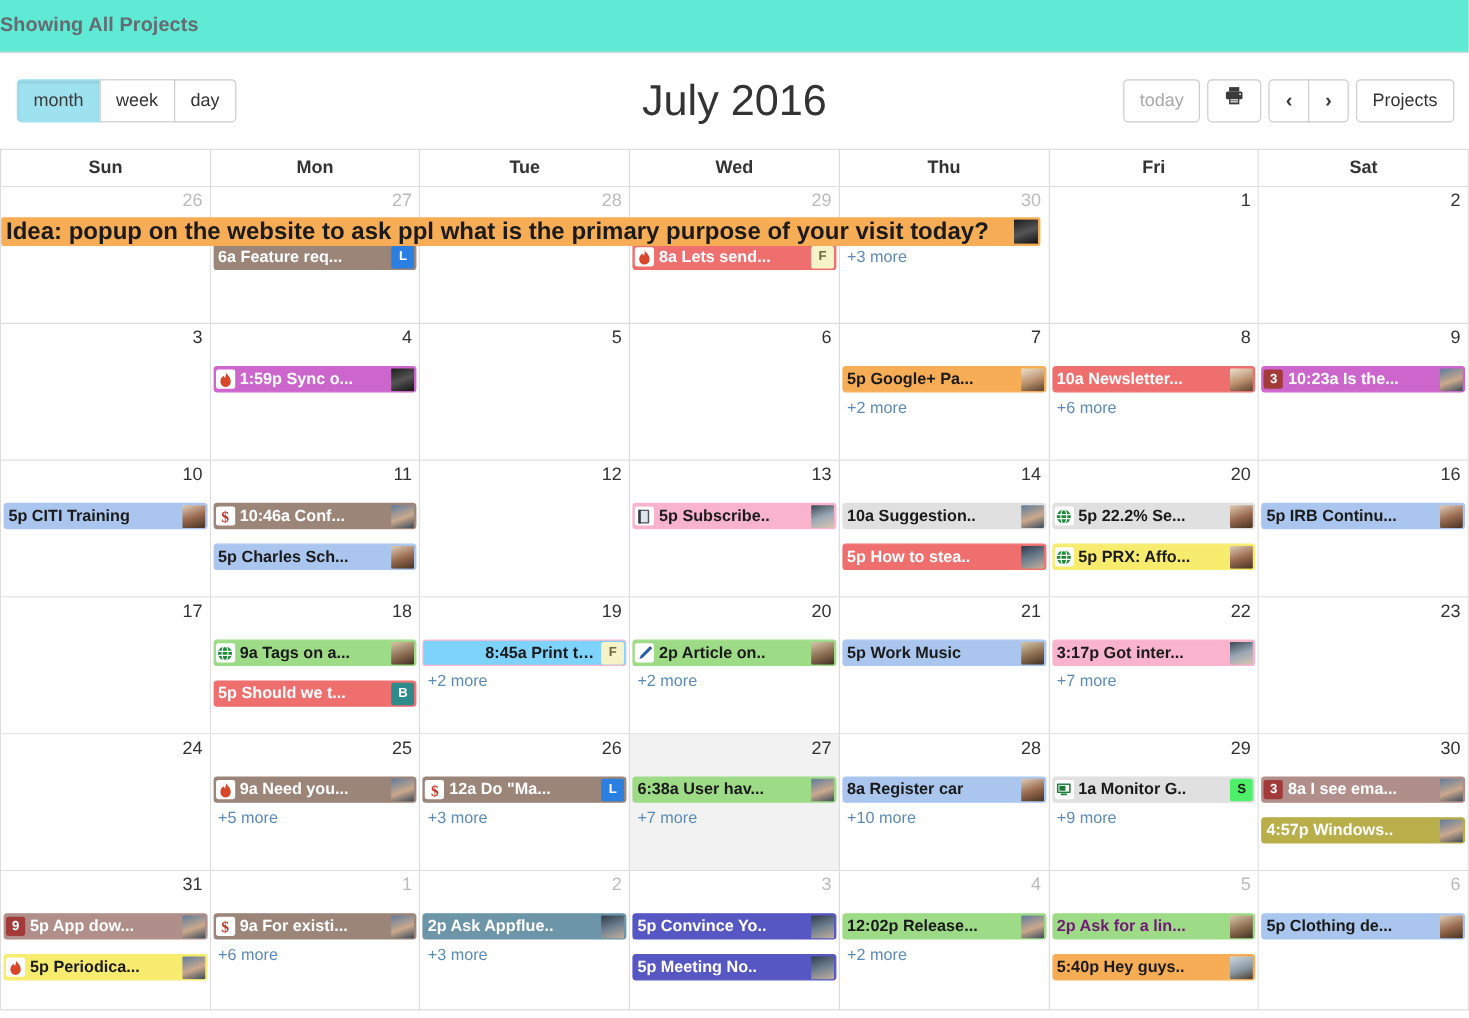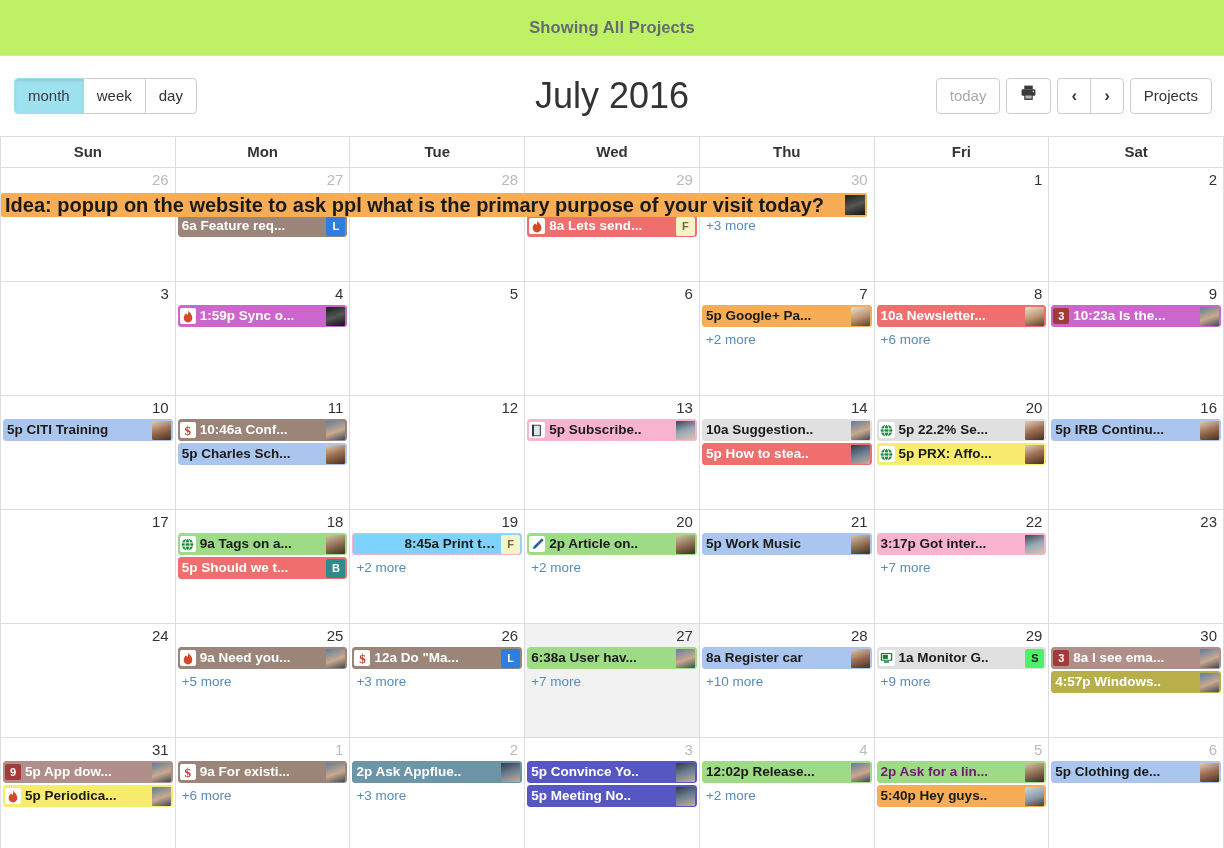--- a/index.html
+++ b/index.html
@@ -6,26 +6,25 @@
   html, body {
     margin: 0; padding: 0;
     width: 1224px; height: 848px;
     background: #ffffff;
     font-family: "Liberation Sans", sans-serif;
     overflow: hidden;
   }
 
   
   .banner {
-    height: 56px;
-    background: #bef264;
+    height: 44px;
+    background: #5eead4;
     border-bottom: 1px solid #d7d7d7;
     display: flex;
     align-items: center;
-    justify-content: center;
   }
   .banner-title {
     font-size: 16.5px;
     font-weight: bold;
     color: #666b72;
     letter-spacing: .1px;
   }
 
   
   .toolbar {
@@ -119,21 +118,21 @@
     padding: 3px 6px 2px 0;
     line-height: 1.2;
   }
   .day.other .daynum { color: #bbbbbb; }
 
   .events { padding: 0 1px; }
 
   
   .ev {
     height: 22px;
-    margin: 0 1px 2px 1px;
+    margin: 12px 1px 2px 1px;
     border-radius: 3px;
     display: flex;
     align-items: center;
     font-size: 13.5px;
     font-weight: bold;
     line-height: 1;
     overflow: hidden;
     white-space: nowrap;
     cursor: pointer;
     border: 1px solid transparent;

